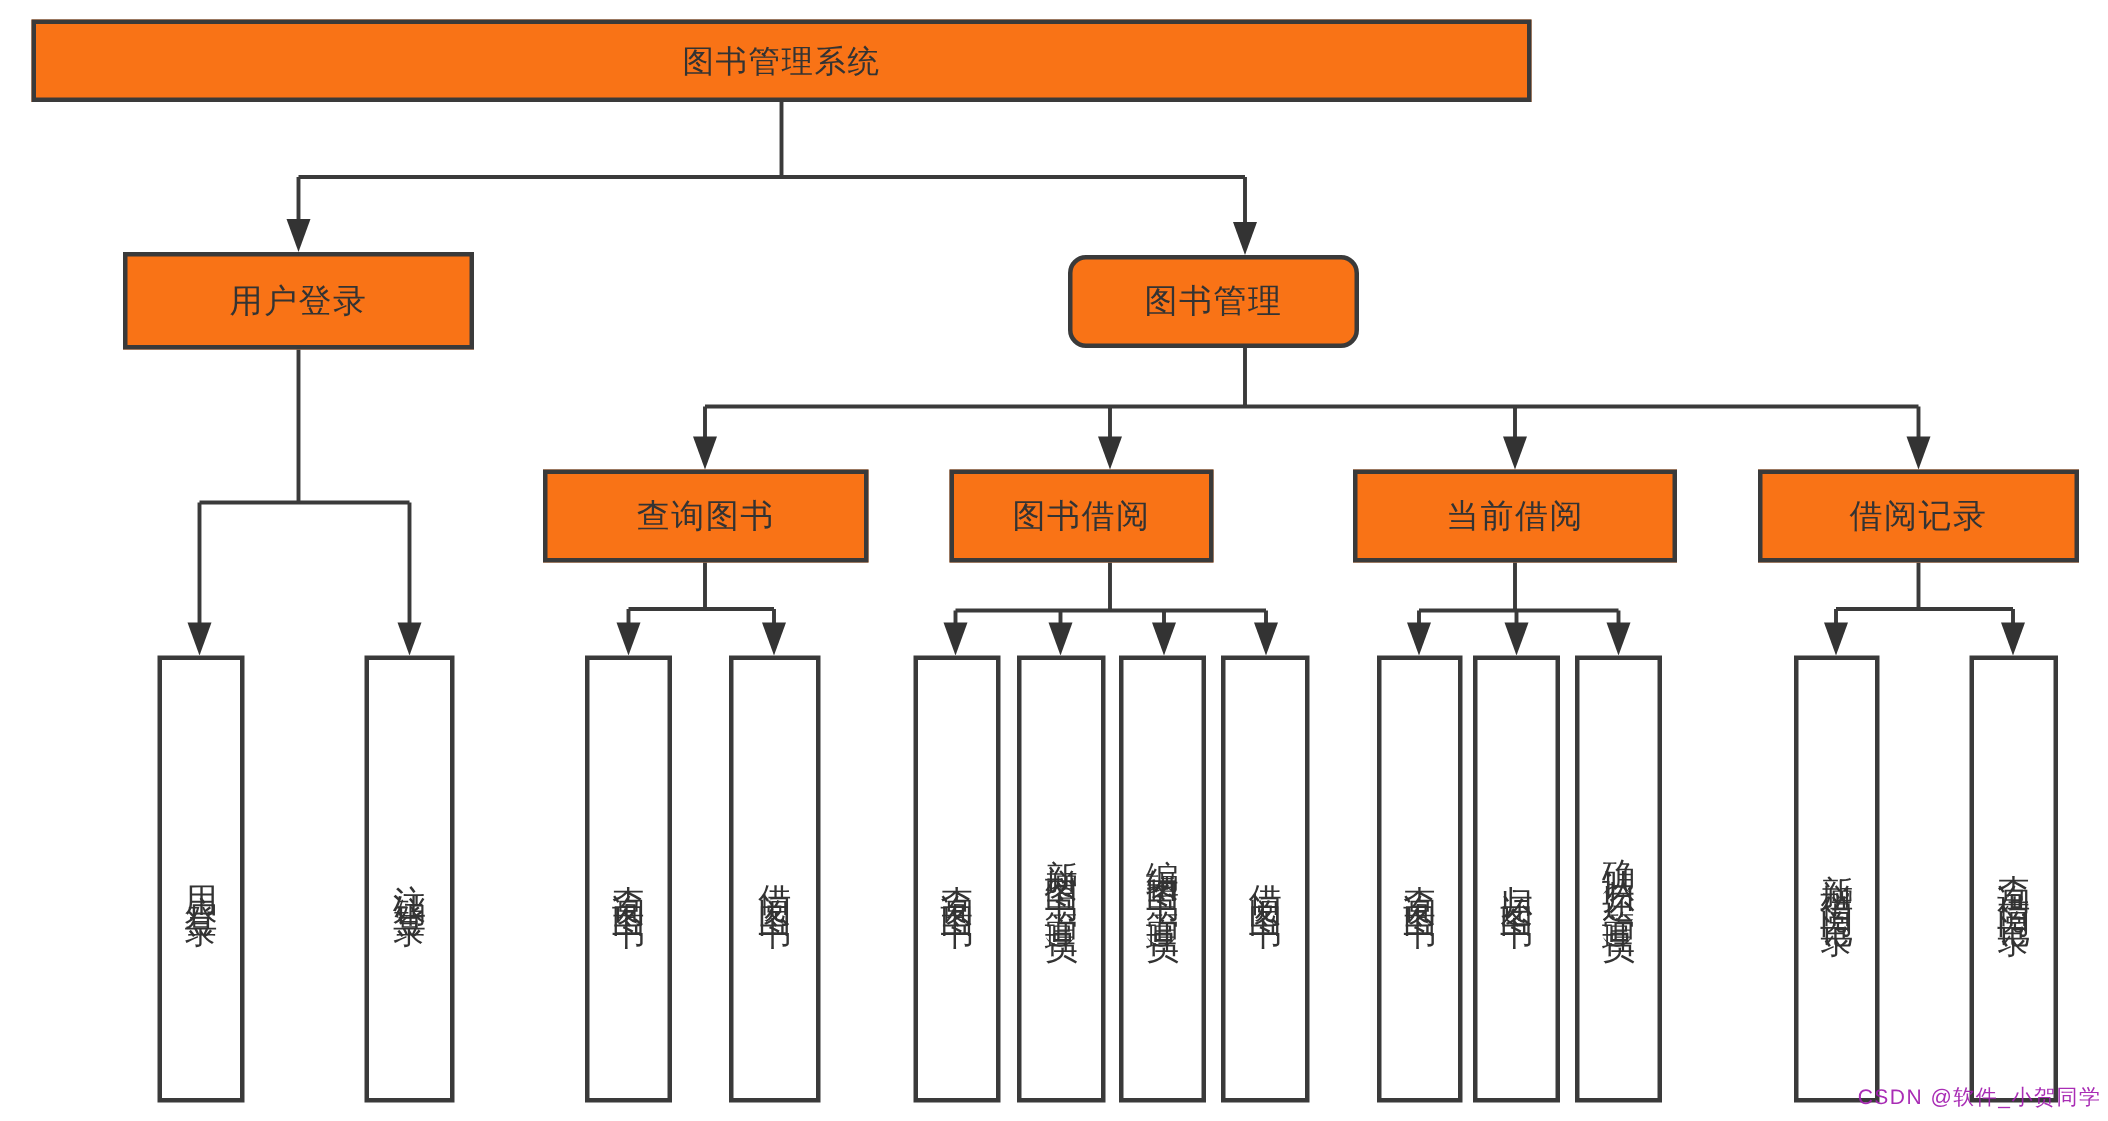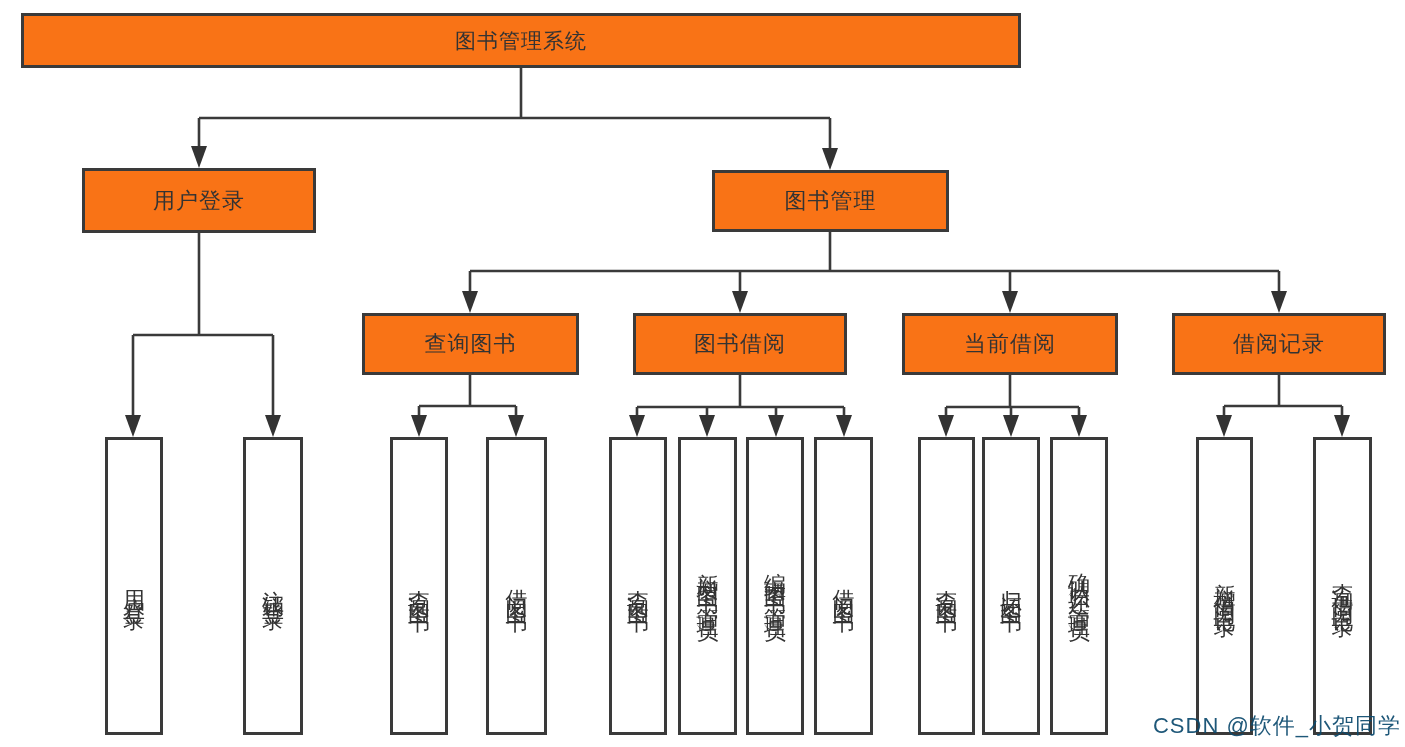--- a/index.html
+++ b/index.html
@@ -29,21 +29,21 @@
   }
   .vbox .vtext{
     writing-mode:vertical-rl;
     text-orientation:mixed;
     font-size:22px;color:#333333;
     letter-spacing:7px;line-height:1;
     white-space:nowrap;
   }
   .watermark{
     position:absolute;right:4px;bottom:6px;
-    font-size:22px;color:#0c4a6e;opacity:.92;
+    font-size:14px;color:#a21caf;opacity:.92;
     z-index:2;letter-spacing:1px;
   }
 </style>
 </head>
 <body>
 
 <div id="canvas">
 
   <svg id="connectors" width="1405" height="747" viewBox="0 0 1405 747">
 
@@ -91,24 +91,24 @@
     <g>
       <path d="M1279,375 L1279,406 M1224,406 L1342,406 M1224,406 L1224,416 M1342,406 L1342,416"></path>
       <polygon points="1216,415 1232,415 1224,437"></polygon>
       <polygon points="1334,415 1350,415 1342,437"></polygon>
     </g>
   </svg>
 
   <div class="hbox root" style="left:21px;top:13px;width:1000px;height:55px;">图书管理系统</div>
 
   <div class="hbox" style="left:82px;top:168px;width:234px;height:65px;">用户登录</div>
-  <div class="hbox" style="left:712px;top:170px;width:237px;height:62px;">图书管理</div>
+  <div class="hbox" style="left:712px;top:170px;width:194px;height:62px;border-radius:12px;">图书管理</div>
 
   <div class="hbox" style="left:362px;top:313px;width:217px;height:62px;">查询图书</div>
-  <div class="hbox" style="left:633px;top:313px;width:214px;height:62px;">图书借阅</div>
+  <div class="hbox" style="left:633px;top:313px;width:176px;height:62px;">图书借阅</div>
   <div class="hbox" style="left:1172px;top:313px;width:214px;height:62px;">借阅记录</div>
   <div class="hbox" style="left:902px;top:313px;width:216px;height:62px;">当前借阅</div>
 
   <div class="vbox" style="left:105px;top:437px;width:58px;height:298px;">
     <span class="vtext">用户登录</span>
   </div>
   <div class="vbox" style="left:243px;top:437px;width:60px;height:298px;">
     <span class="vtext">注销登录</span>
   </div>
 

